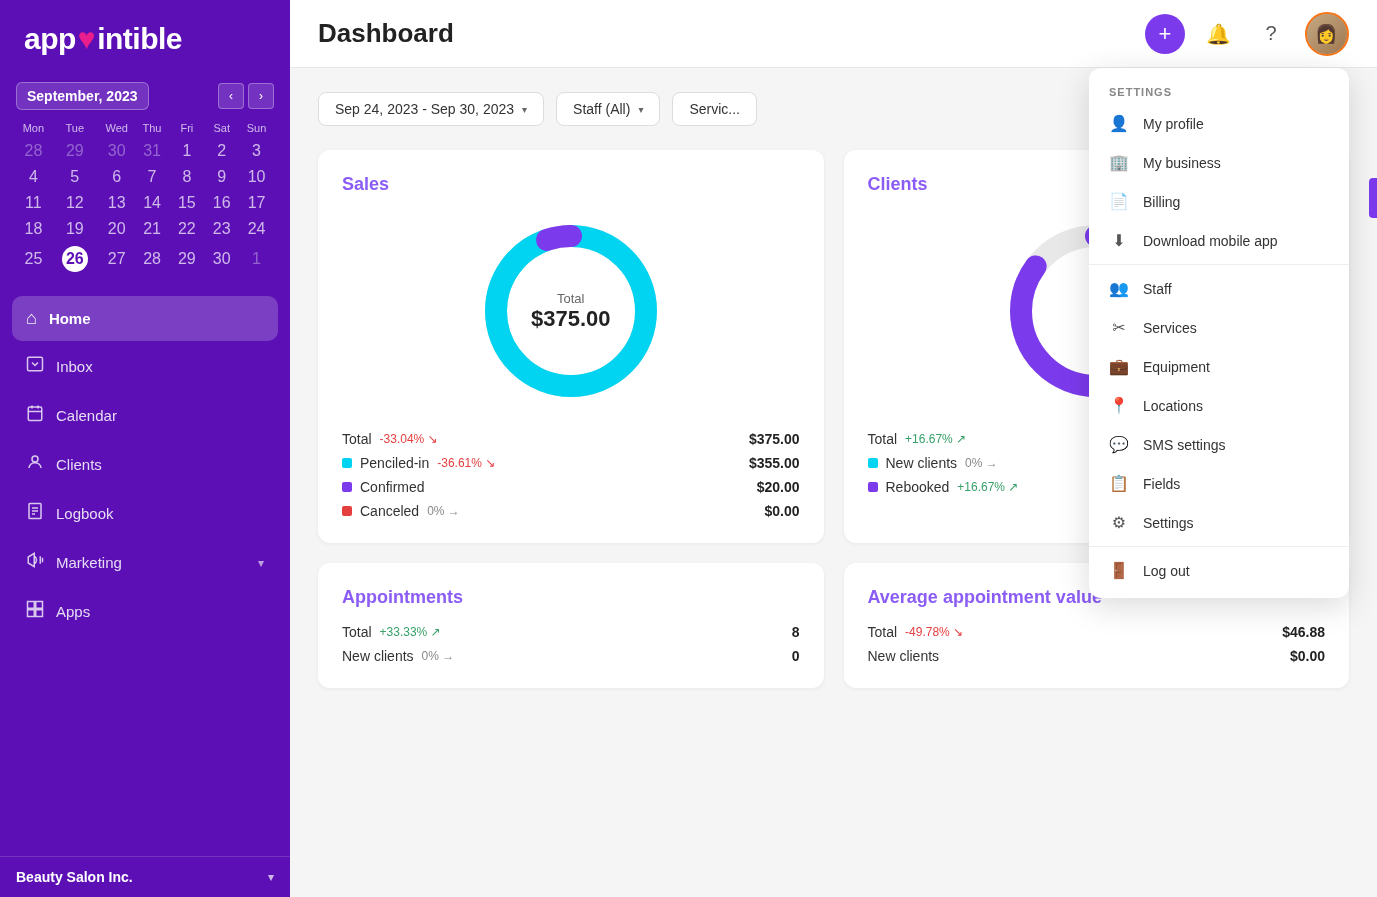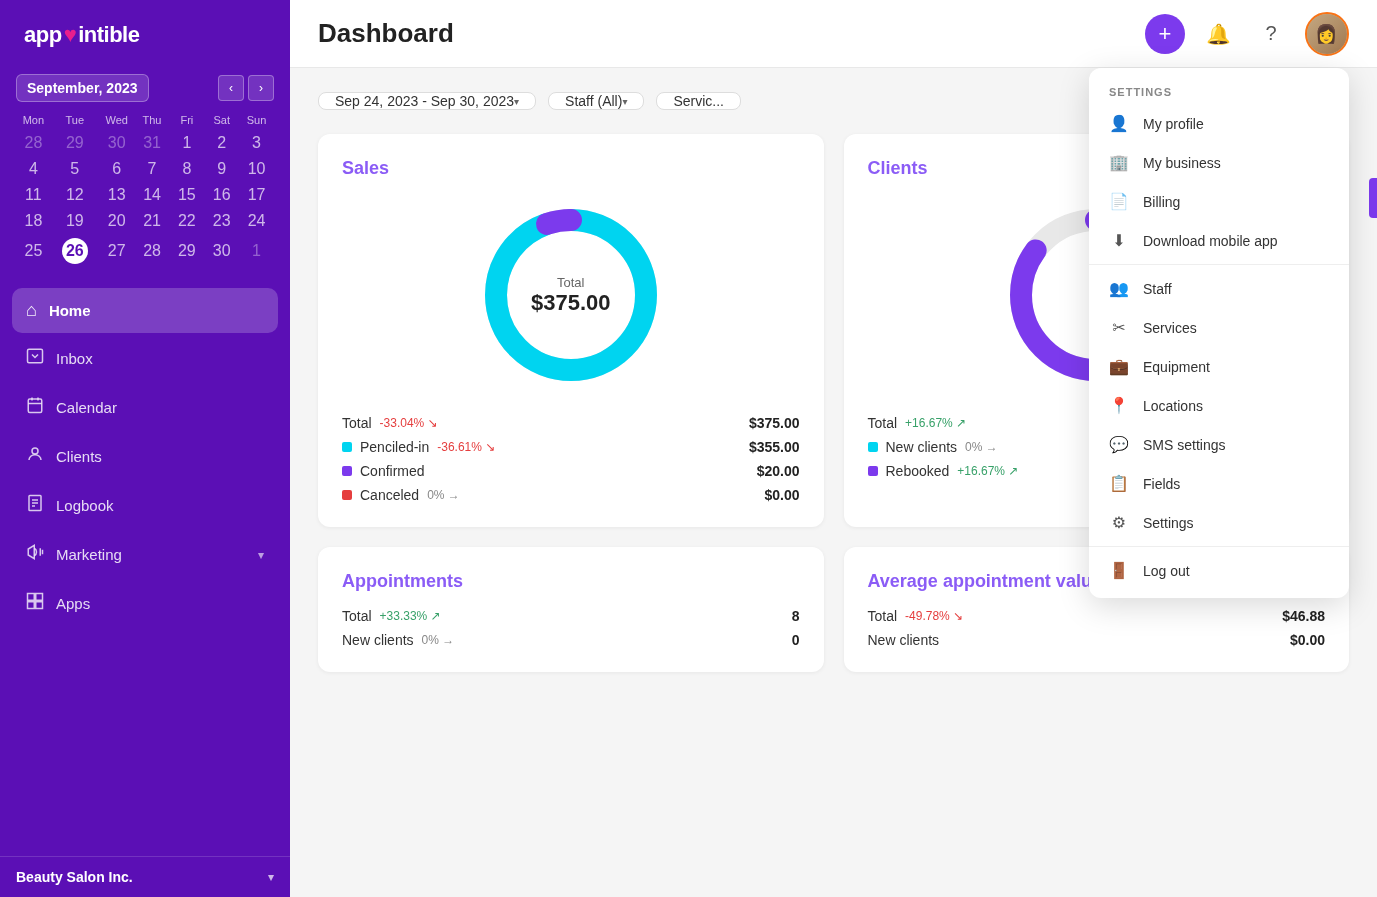--- a/index.html
+++ b/index.html
@@ -11,21 +11,21 @@
       min-width: 290px;
       background: #5b0fb5;
       color: white;
       display: flex;
       flex-direction: column;
       height: 100%;
       overflow: hidden;
     }
     .sidebar-logo {
       padding: 22px 24px 16px;
-      font-size: 22px;
+      font-size: 30px;
       font-weight: 700;
       color: white;
       letter-spacing: -0.5px;
     }
     .logo-text { display: flex; align-items: center; gap: 2px; }
     .logo-o { color: #e91e8c; }
 
     .calendar-section {
       padding: 10px 16px 12px;
     }
@@ -183,21 +183,22 @@
 
     .filter-bar {
       display: flex;
       gap: 12px;
       margin-bottom: 24px;
       align-items: center;
     }
     .filter-btn {
       display: flex;
       align-items: center;
-      padding: 0 16px;
+      gap: 8px;
+      padding: 8px 16px;
       border: 1px solid #ddd;
       border-radius: 8px;
       background: white;
       font-size: 14px;
       color: #333;
       cursor: pointer;
     }
     .filter-btn .chevron { font-size: 10px; color: #666; }
     .purple-bar {
       width: 8px;

